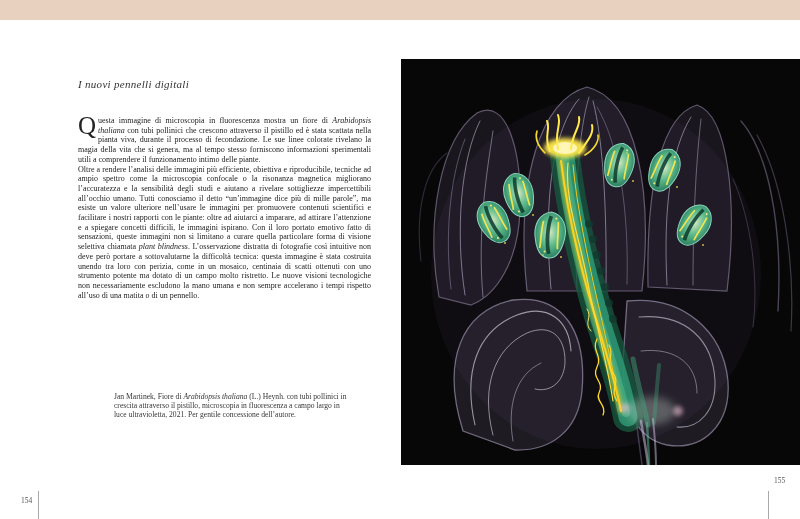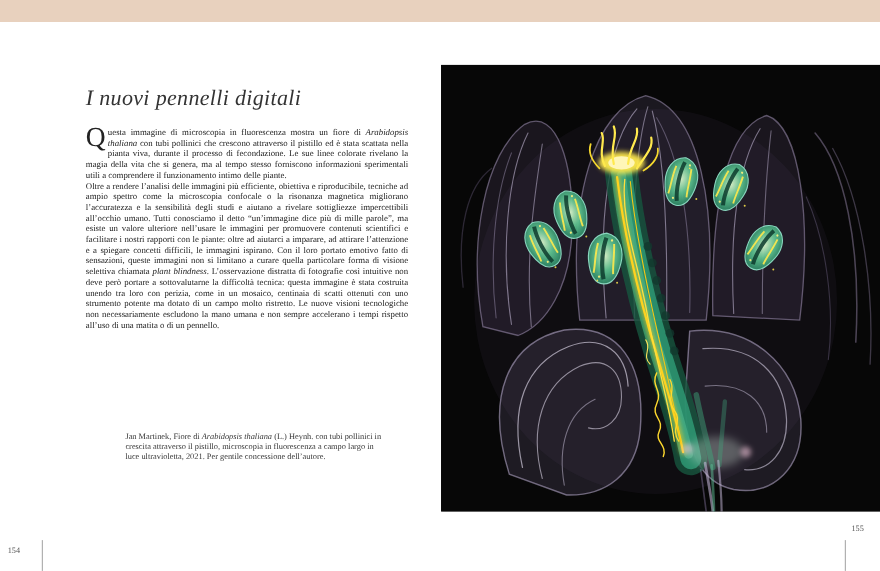--- a/index.html
+++ b/index.html
@@ -15,21 +15,21 @@
     width:800px; height:20px;
     background:#e8d1be;
   }
   .left-page {
     position:absolute; left:78px; top:20px;
     width:293px;
   }
   .page-title {
     position:absolute; left:0; top:78px;
     font-style:italic; font-weight:normal;
-    font-size:20px; letter-spacing:0.3px;
+    font-size:11px; letter-spacing:0.3px;
     color:#333; margin:0; white-space:nowrap;
   }
   .body-text {
     position:absolute; left:0; top:116px;
     width:293px;
     font-size:8px; line-height:9.7px;
     color:#232323;
     text-align:justify;
   }
   .body-text p { margin:0; }
@@ -44,21 +44,21 @@
     position:absolute; left:0; top:372px;
     width:238px;
     font-size:7.6px; line-height:9px;
     color:#353535;
     text-align:left;
   }
   .folio {
     position:absolute;
     font-size:7.5px; color:#555;
   }
-  .folio-left  { left:7px;  top:496px;text-align:center; }
+  .folio-left  { left:21px;  top:496px;text-align:center; }
   .folio-right { left:774px; top:476px; }
   .folio-rule {
     position:absolute; width:1px; height:28px;
     background:#a9a9a9; top:491px;
   }
   .folio-rule-left  { left:38px; }
   .folio-rule-right { left:768px; }
   .photo {
     position:absolute; left:401px; top:59px;
     width:399px; height:406px;

